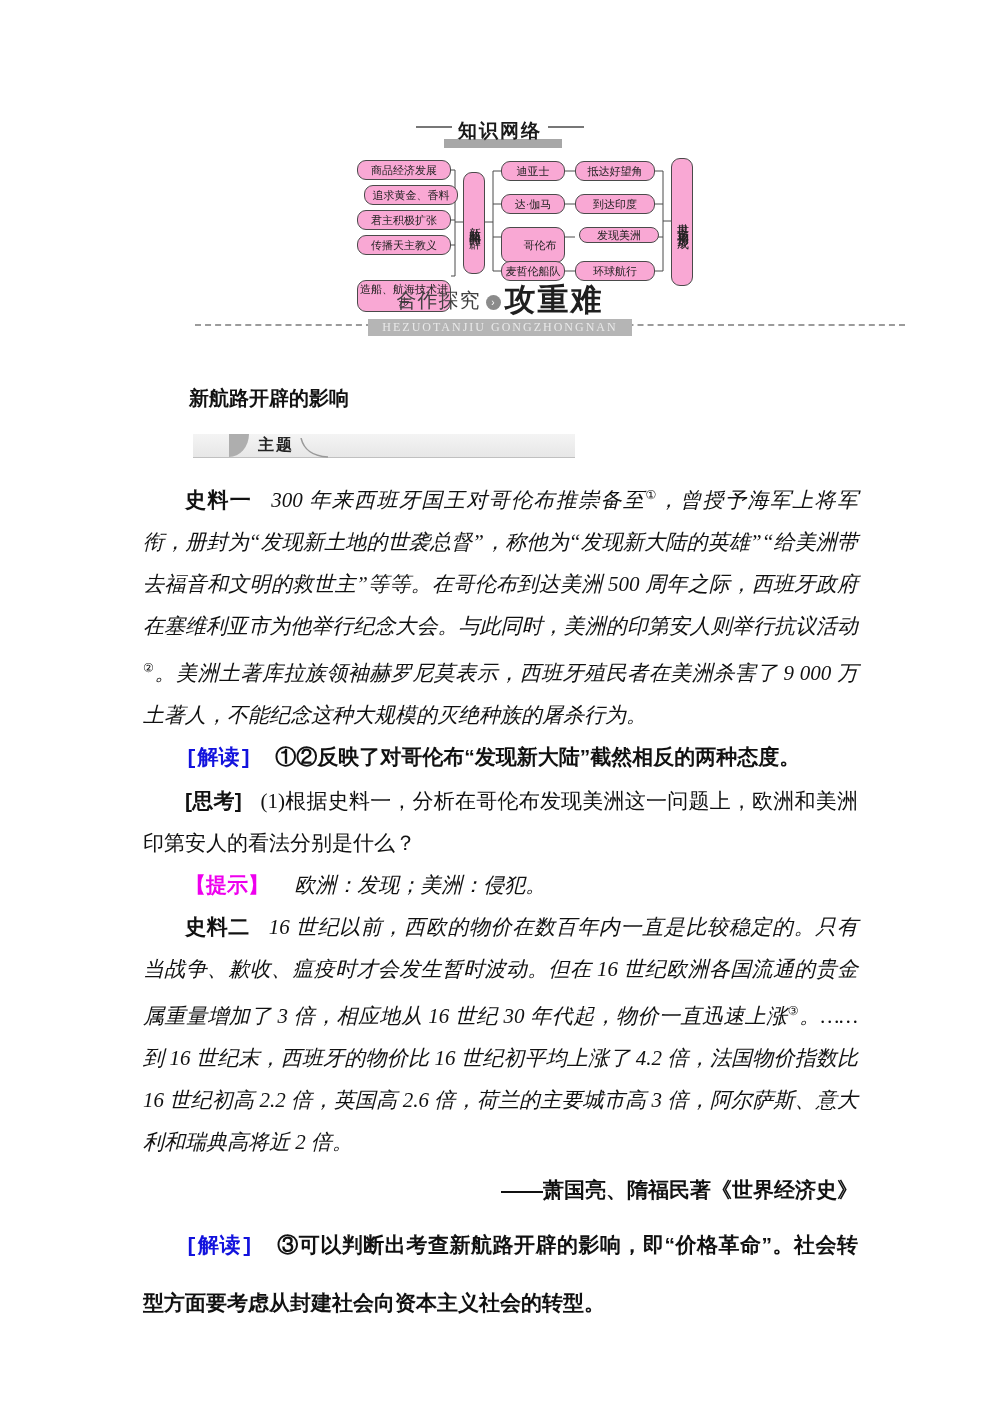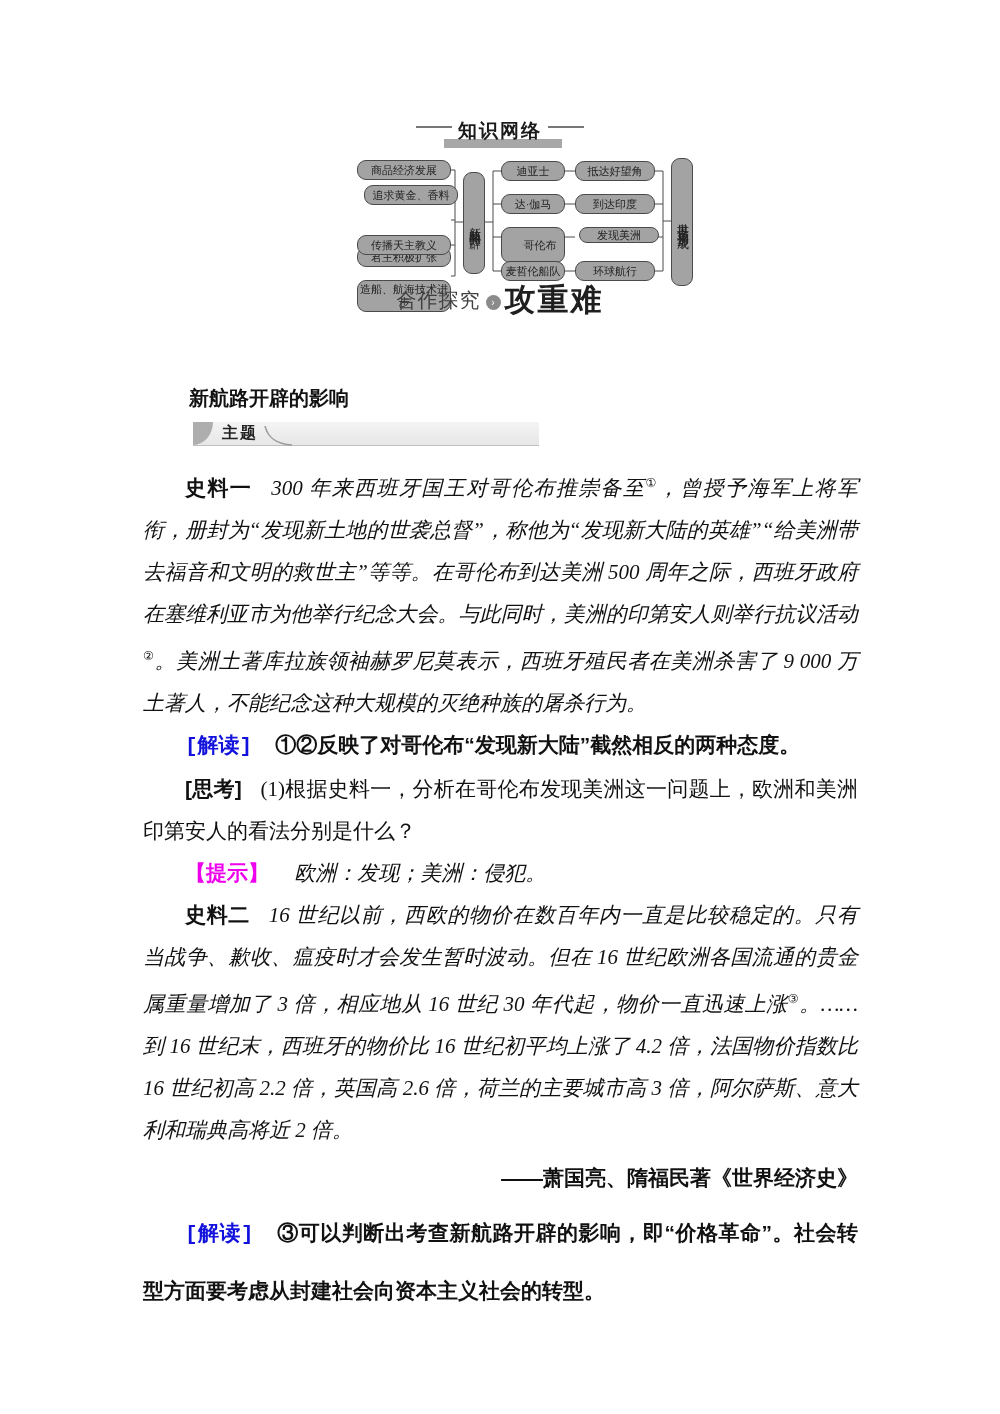--- a/index.html
+++ b/index.html
@@ -27,21 +27,21 @@
     position:relative; z-index:1;
     font-family:"Liberation Sans", sans-serif;
     font-weight:bold; font-size:19px; letter-spacing:2px; color:#1a1a1a;
   }
 
   
   .diagram { position:absolute; left:355px; top:152px; width:350px; height:150px; }
   .connectors { position:absolute; left:0; top:0; }
   .kbox {
     position:absolute; box-sizing:border-box;
-    border:1px solid #4a4a4a; border-radius:9px; background:#a3a3a3;
+    border:1px solid #4a4a4a; border-radius:9px; background:#f9a8d4;
     display:flex; align-items:center; justify-content:center;
     text-align:center; font-size:11px; line-height:1.15; color:#222;
     padding:0 2px;
   }
   .vtext {
     writing-mode:vertical-rl; text-orientation:upright;
     letter-spacing:2px; font-size:12px;
   }
 
   
@@ -74,24 +74,24 @@
   }
 
   
   .content { position:absolute; left:143px; top:385px; width:715px; }
   .doc-title {
     margin:0; font-family:"Liberation Sans", sans-serif;
     font-weight:bold; font-size:20px; color:#111; text-indent:2.3em;
   }
 
   .topic-bar {
-    position:relative; margin:10px 0 0 50px; width:346px; height:23px;
+    position:relative; margin:22px 0 0 50px; width:346px; height:23px;
     background:linear-gradient(#f4f4f4, #e7e7e7);
     border-bottom:1px solid #c0c0c0;
-    display:flex; align-items:center;
+    display:flex; align-items:center;padding-left:36px;
   }
   .topic-corner {
     width:20px; height:23px; background:#aeaeae;
     border-bottom-right-radius:100%;
   }
   .topic-label {
     font-size:16px; font-weight:bold; margin-left:9px; color:#222;
     letter-spacing:2px;
   }
   .topic-curve { margin-left:4px; margin-top:4px; }
@@ -143,21 +143,21 @@
 
   <div class="diagram">
     <svg class="connectors" width="350" height="150" viewBox="0 0 350 150">
       <path d="M96 18 H100 M96 43 H100 M96 68 H100 M96 93 H100 M96 124 H100 M100 18 V124 M100 70 H108" stroke="#4a4a4a" fill="none"></path>
       <path d="M130 70 H138 M138 19 V119 M138 19 H146 M138 52 H146 M138 85 H146 M138 119 H146" stroke="#4a4a4a" fill="none"></path>
       <path d="M210 19 H220 M210 52 H220 M210 85 H220 M210 119 H220" stroke="#4a4a4a" fill="none"></path>
       <path d="M300 19 H308 M300 52 H308 M300 85 H308 M300 119 H308 M308 19 V119 M308 69 H316" stroke="#4a4a4a" fill="none"></path>
     </svg>
     <div class="kbox" style="left:2px; top:8px; width:94px; height:20px;">商品经济发展</div>
     <div class="kbox" style="left:9px; top:33px; width:94px; height:20px;">追求黄金、香料</div>
-    <div class="kbox" style="left:2px; top:58px; width:94px; height:20px;margin-top:37px;">君主积极扩张</div>
+    <div class="kbox" style="left:2px; top:58px; width:94px; height:20px;">君主积极扩张</div>
     <div class="kbox" style="left:2px; top:83px; width:94px; height:20px;">传播天主教义</div>
     <div class="kbox" style="left:2px; top:108px; width:94px; height:32px;margin-top:20px;">造船、航海技术进步</div>
 
     <div class="kbox vtext" style="left:108px; top:20px; width:22px; height:102px;">新航路的开辟</div>
 
     <div class="kbox" style="left:146px; top:9px; width:64px; height:20px;">迪亚士</div>
     <div class="kbox" style="left:146px; top:42px; width:64px; height:20px;">达·伽马</div>
     <div class="kbox" style="left:146px; top:75px; width:64px; height:36px;padding-left:16px;">哥伦布</div>
     <div class="kbox" style="left:146px; top:109px; width:64px; height:20px;">麦哲伦船队</div>
 
@@ -168,20 +168,24 @@
 
     <div class="kbox vtext" style="left:316px; top:6px; width:22px; height:128px;">世界市场初步形成</div>
   </div>
 
   <div class="section-header">
     <span class="sh-title">
       <span class="sh-left">合作探究</span>
       <span class="sh-orn">›</span>
       <span class="sh-right">攻重难</span>
     </span>
+    <div class="sh-subrow">
+      <span class="sh-dash"></span>
+      <span class="sh-subbar">HEZUOTANJIU GONGZHONGNAN</span>
+    </div>
   </div>
 
   <div class="content">
 
     <h2 class="doc-title">新航路开辟的影响</h2>
 
     <div class="topic-bar">
       <span class="topic-corner"></span>
       <span class="topic-label">主题</span>
       <svg class="topic-curve" width="30" height="20" viewBox="0 0 30 20">

